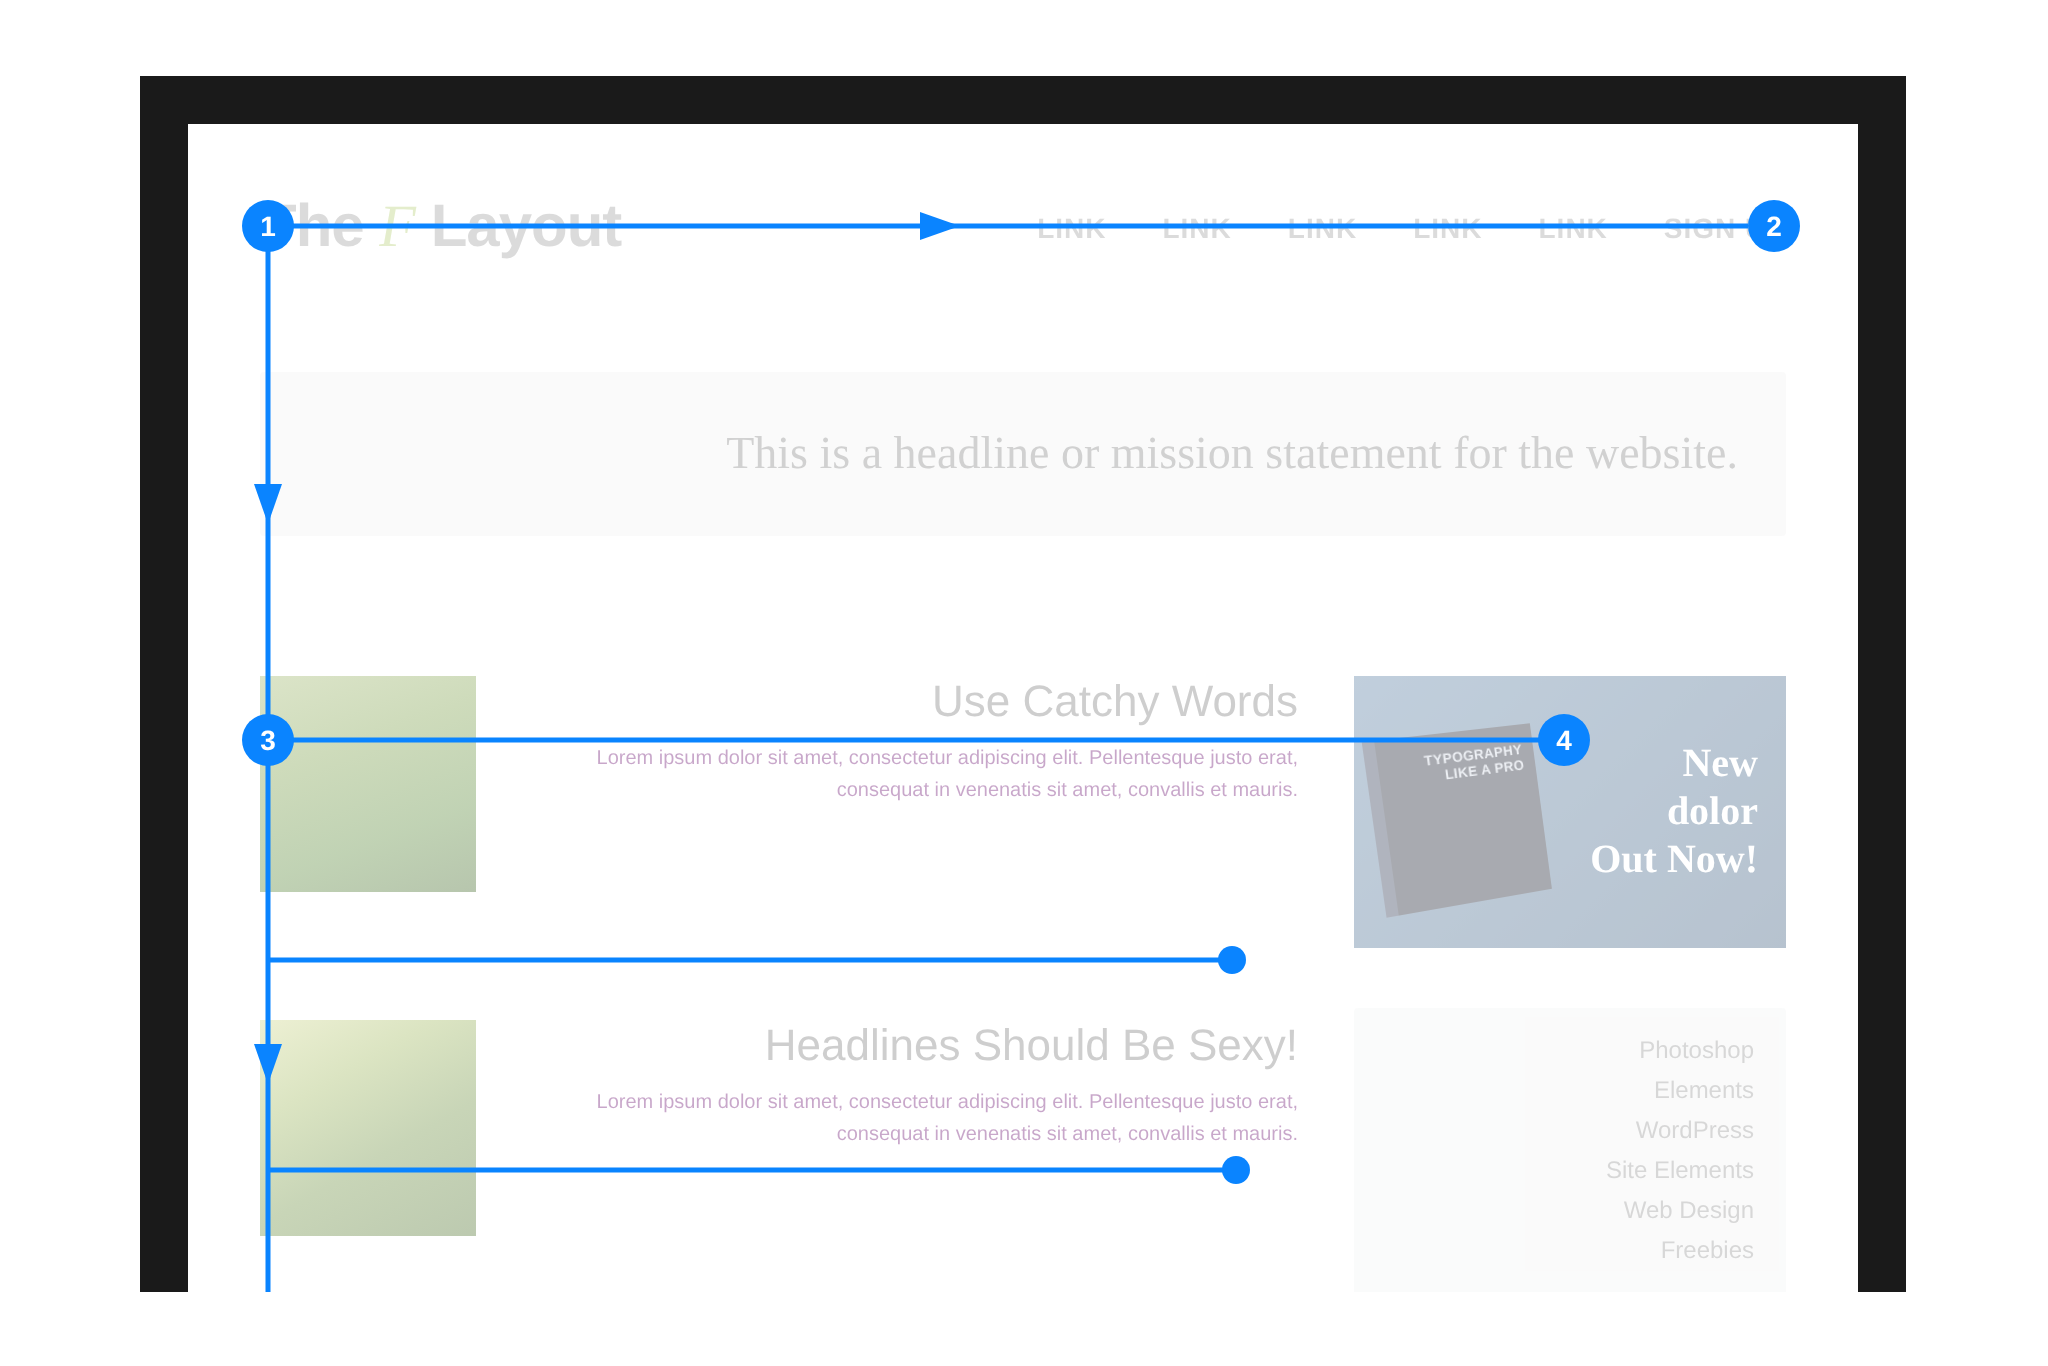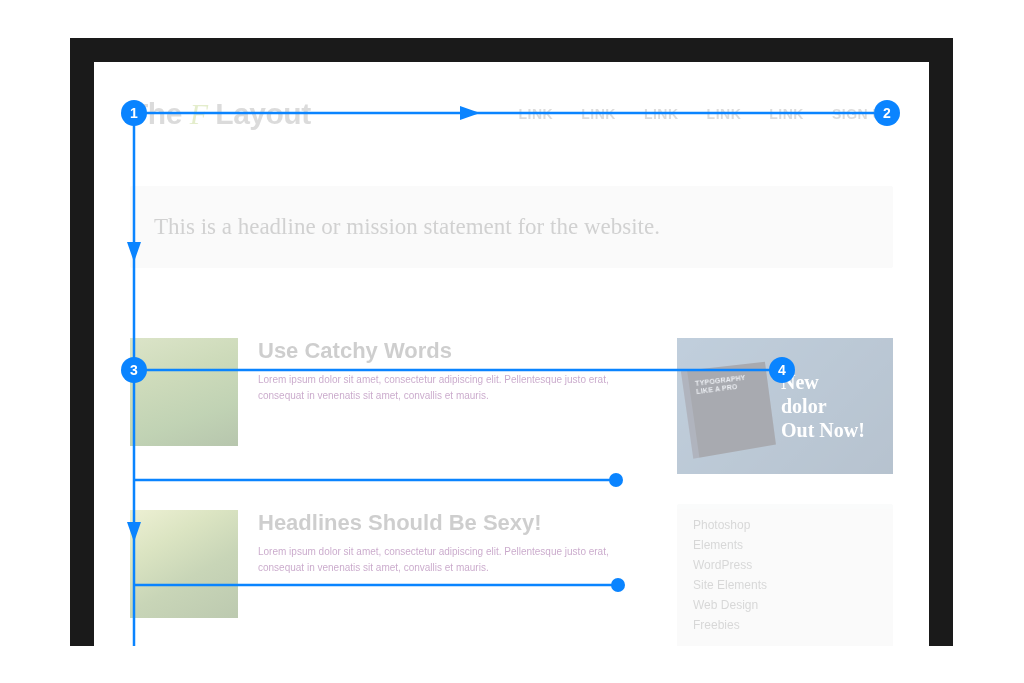--- a/index.html
+++ b/index.html
@@ -24,20 +24,21 @@
       background: #1a1a1a;
       padding: 24px 24px 0 24px;
     }
     .page {
       background: #fff;
       width: 100%;
       height: 100%;
       position: relative;
       padding: 28px 36px 0 36px;
       overflow: hidden;
+      text-align: right;
     }
     
     .faded {
       opacity: 0.28;
     }
     .faded-less {
       opacity: 0.38;
     }
     
     .header {
@@ -106,21 +107,21 @@
       flex-shrink: 0;
     }
     .thumb2 {
       background: linear-gradient(150deg, #d0d88c 0%, #a0b85e 30%, #6f9142 60%, #4f722e 100%);
     }
     .post-body {
       flex: 1;
     }
     .post-title {
       font-size: 22px;
-      font-weight: 700;
+      font-weight: 400;
       color: #808080;
       margin-bottom: 8px;
     }
     .post-excerpt {
       font-size: 10px;
       line-height: 1.55;
       color: #701a75;
     }
     
     .promo {

